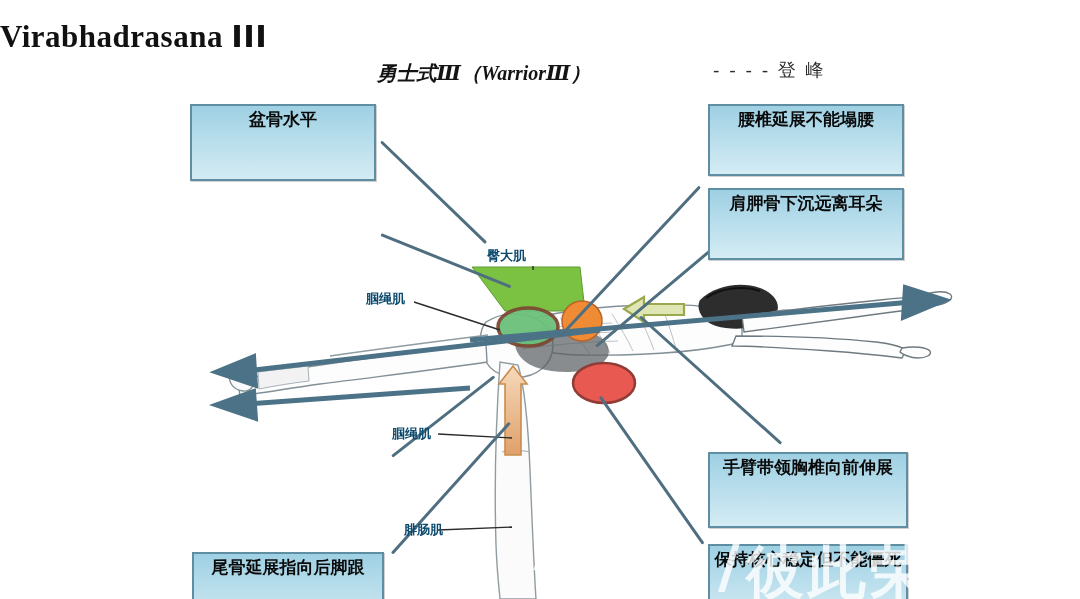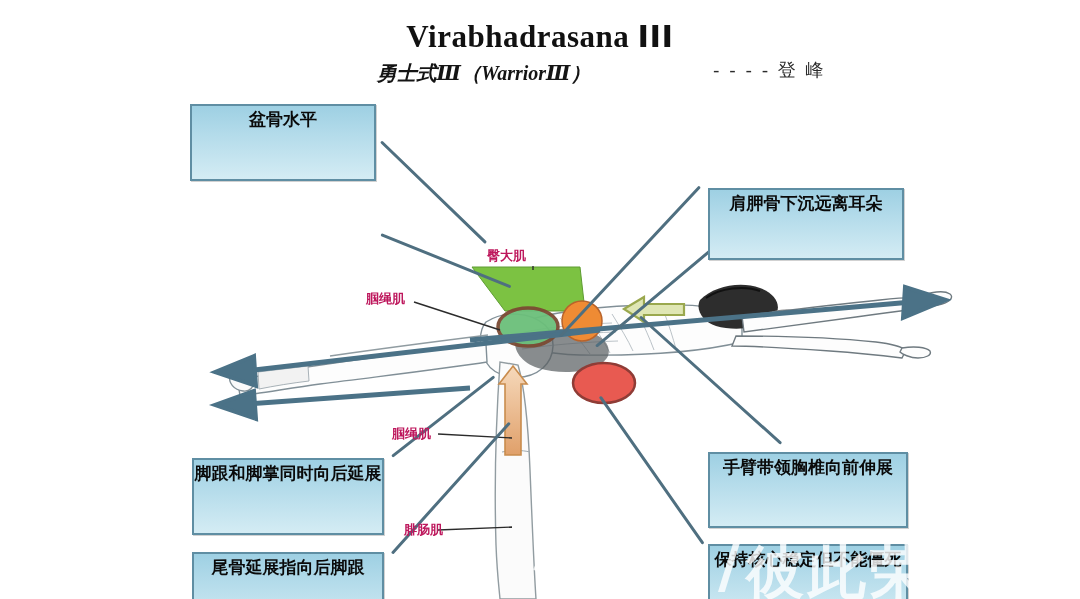--- a/index.html
+++ b/index.html
@@ -8,21 +8,20 @@
     background:#ffffff;
     font-family:"Liberation Sans","DejaVu Sans",sans-serif;
     overflow:hidden;
     position:relative;
   }
   #stage{position:absolute;left:0;top:0;width:1080px;height:599px;overflow:hidden;background:#fff;}
 
   
   .title-main{
     position:absolute;left:0;top:18px;width:1080px;
-    text-align:center;
     font-family:"Liberation Serif","DejaVu Serif",serif;
     font-weight:700;font-size:31px;color:#111;letter-spacing:.5px;
   }
   .title-main .rom{font-family:"DejaVu Sans",sans-serif;font-weight:700;}
   .title-sub{
     position:absolute;left:0;top:60px;width:1080px;
     text-align:center;
     font-family:"Liberation Serif","DejaVu Serif",serif;
     font-weight:700;font-style:italic;font-size:20px;color:#141414;
     padding-right:113px;box-sizing:border-box;
@@ -63,21 +62,21 @@
   
   .leader{position:absolute;background:#4f6f80;transform-origin:0 50%;height:3px;z-index:4;border-radius:2px;}
 
   
   #art{position:absolute;left:0;top:0;width:1080px;height:599px;z-index:3;}
 
   
   .mlabel{
     position:absolute;z-index:7;
     font-family:Liberation Serif, serif;
-    font-weight:700;font-size:13px;color:#be185d;white-space:nowrap;
+    font-weight:700;font-size:13px;color:#0c4a6e;white-space:nowrap;
   }
   #lab-glute{left:487px;top:247px;}
   #lab-ham1 {left:366px;top:290px;}
   #lab-ham2 {left:392px;top:425px;}
   #lab-gastro{left:392px;top:521px;margin-left:12px;}
 
   
   .wm{
     position:absolute;z-index:20;pointer-events:none;
     font-family:"DejaVu Sans","Liberation Sans",sans-serif;
@@ -205,25 +204,25 @@
       <path d="M414 302 L500 330"></path>
       <path d="M438 434 L512 438"></path>
       <path d="M438 530 L512 527"></path>
       <path d="M533 266 L533 270"></path>
     </g>
   </svg>
 
   <div class="cbox" id="box-pelvis">
     <span>盆骨水平</span>
   </div>
-  <div class="cbox" id="box-heel-sole">
-    <span>脚跟和脚掌同时向后延展</span>
-  </div>
   <div class="cbox" id="box-tailbone">
     <span>尾骨延展指向后脚跟</span>
+  </div>
+  <div class="cbox" id="box-lumbar">
+    <span>腰椎延展不能塌腰</span>
   </div>
   <div class="cbox" id="box-arms">
     <span>手臂带领胸椎向前伸展</span>
   </div>
   <div class="cbox" id="box-scapula">
     <span>肩胛骨下沉远离耳朵</span>
   </div>
   <div class="cbox" id="box-core">
     <span>保持核心稳定但不能僵死</span>
   </div>

